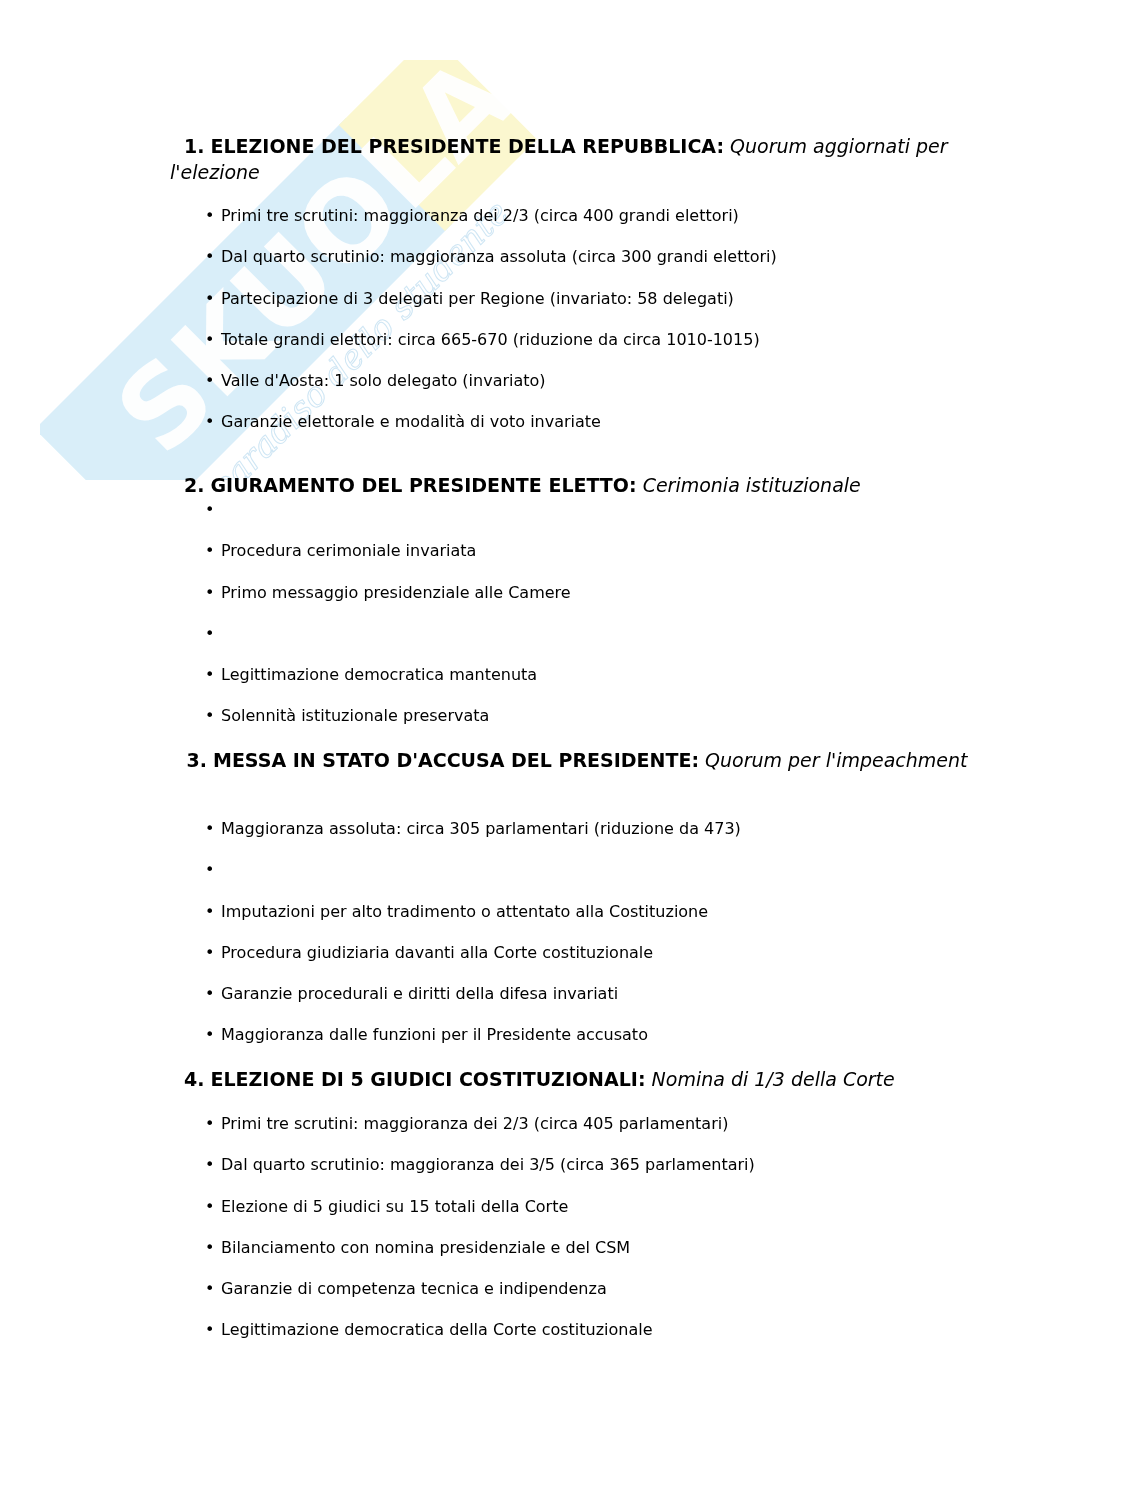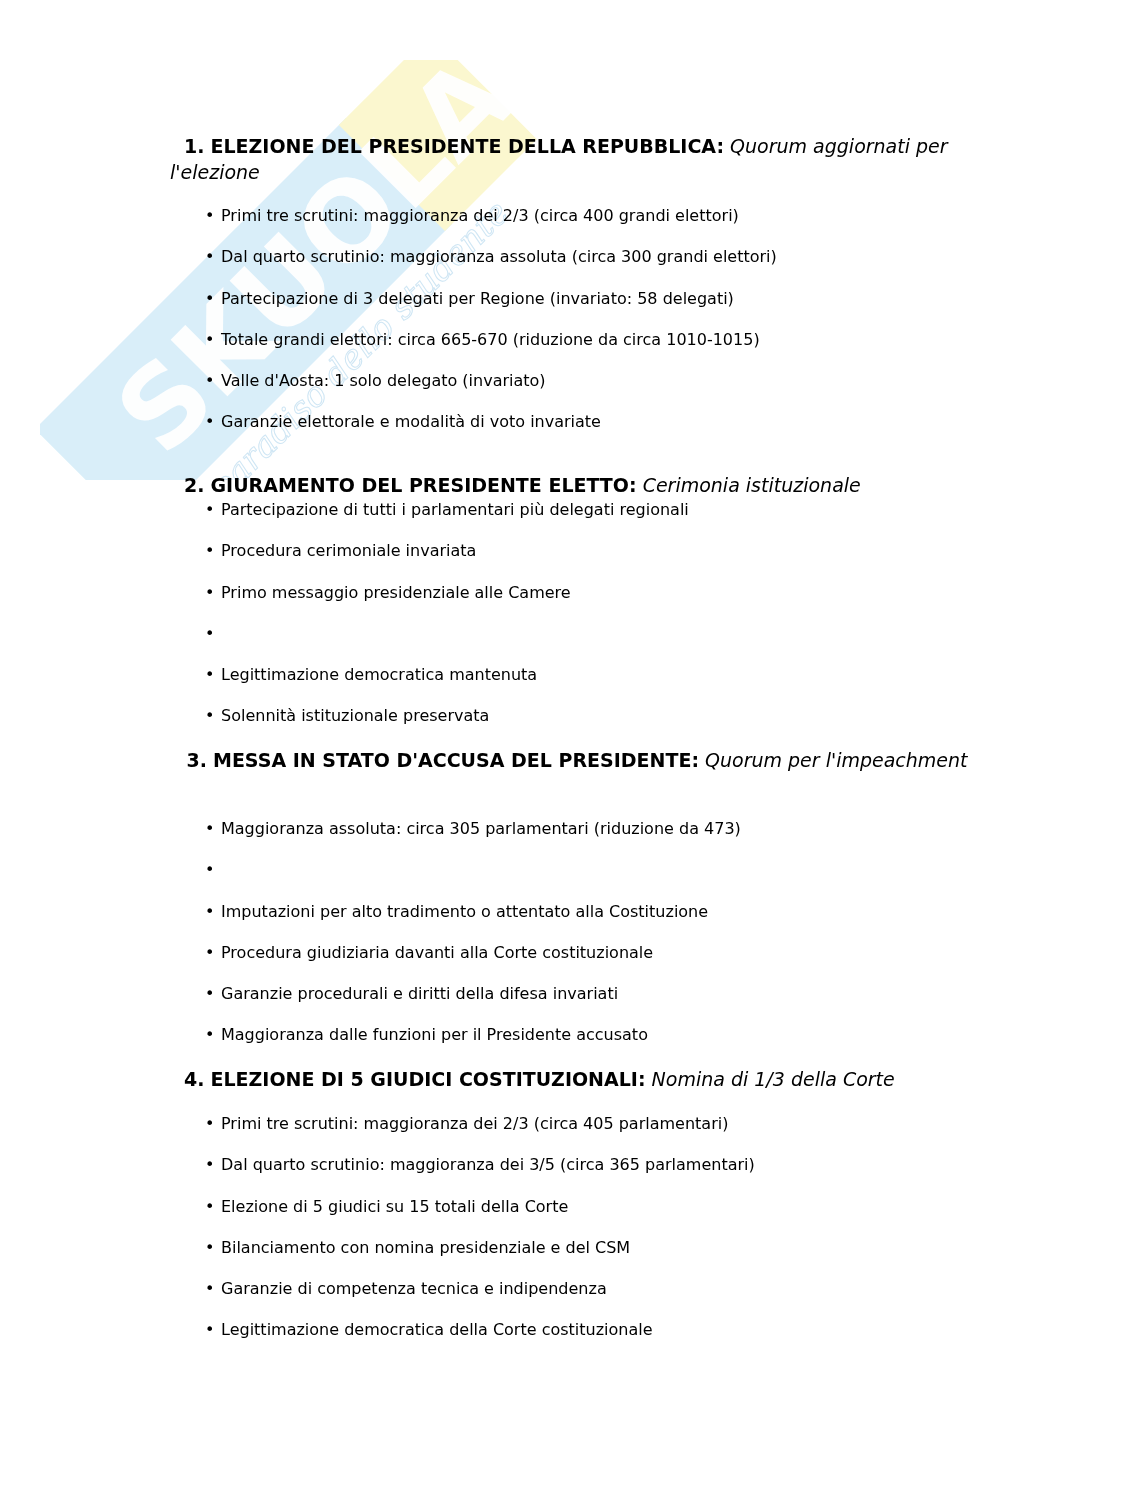--- a/index.html
+++ b/index.html
@@ -116,21 +116,20 @@
   </ul>
 
   <div class="section-title" style="top:472px;">
     <span class="num-title">2.</span>
     <span class="num-title">GIURAMENTO DEL PRESIDENTE ELETTO:</span>
     <span class="sub">Cerimonia istituzionale</span>
   </div>
   <ul class="bullet-list" style="top:500px;">
     <li>
         <span class="dot">•</span>
-        <span>Partecipazione di tutti i parlamentari più delegati regionali</span>
       </li>
     <li>
         <span class="dot">•</span>
         <span>Procedura cerimoniale invariata</span>
       </li>
     <li>
         <span class="dot">•</span>
         <span>Primo messaggio presidenziale alle Camere</span>
       </li>
     <li>

